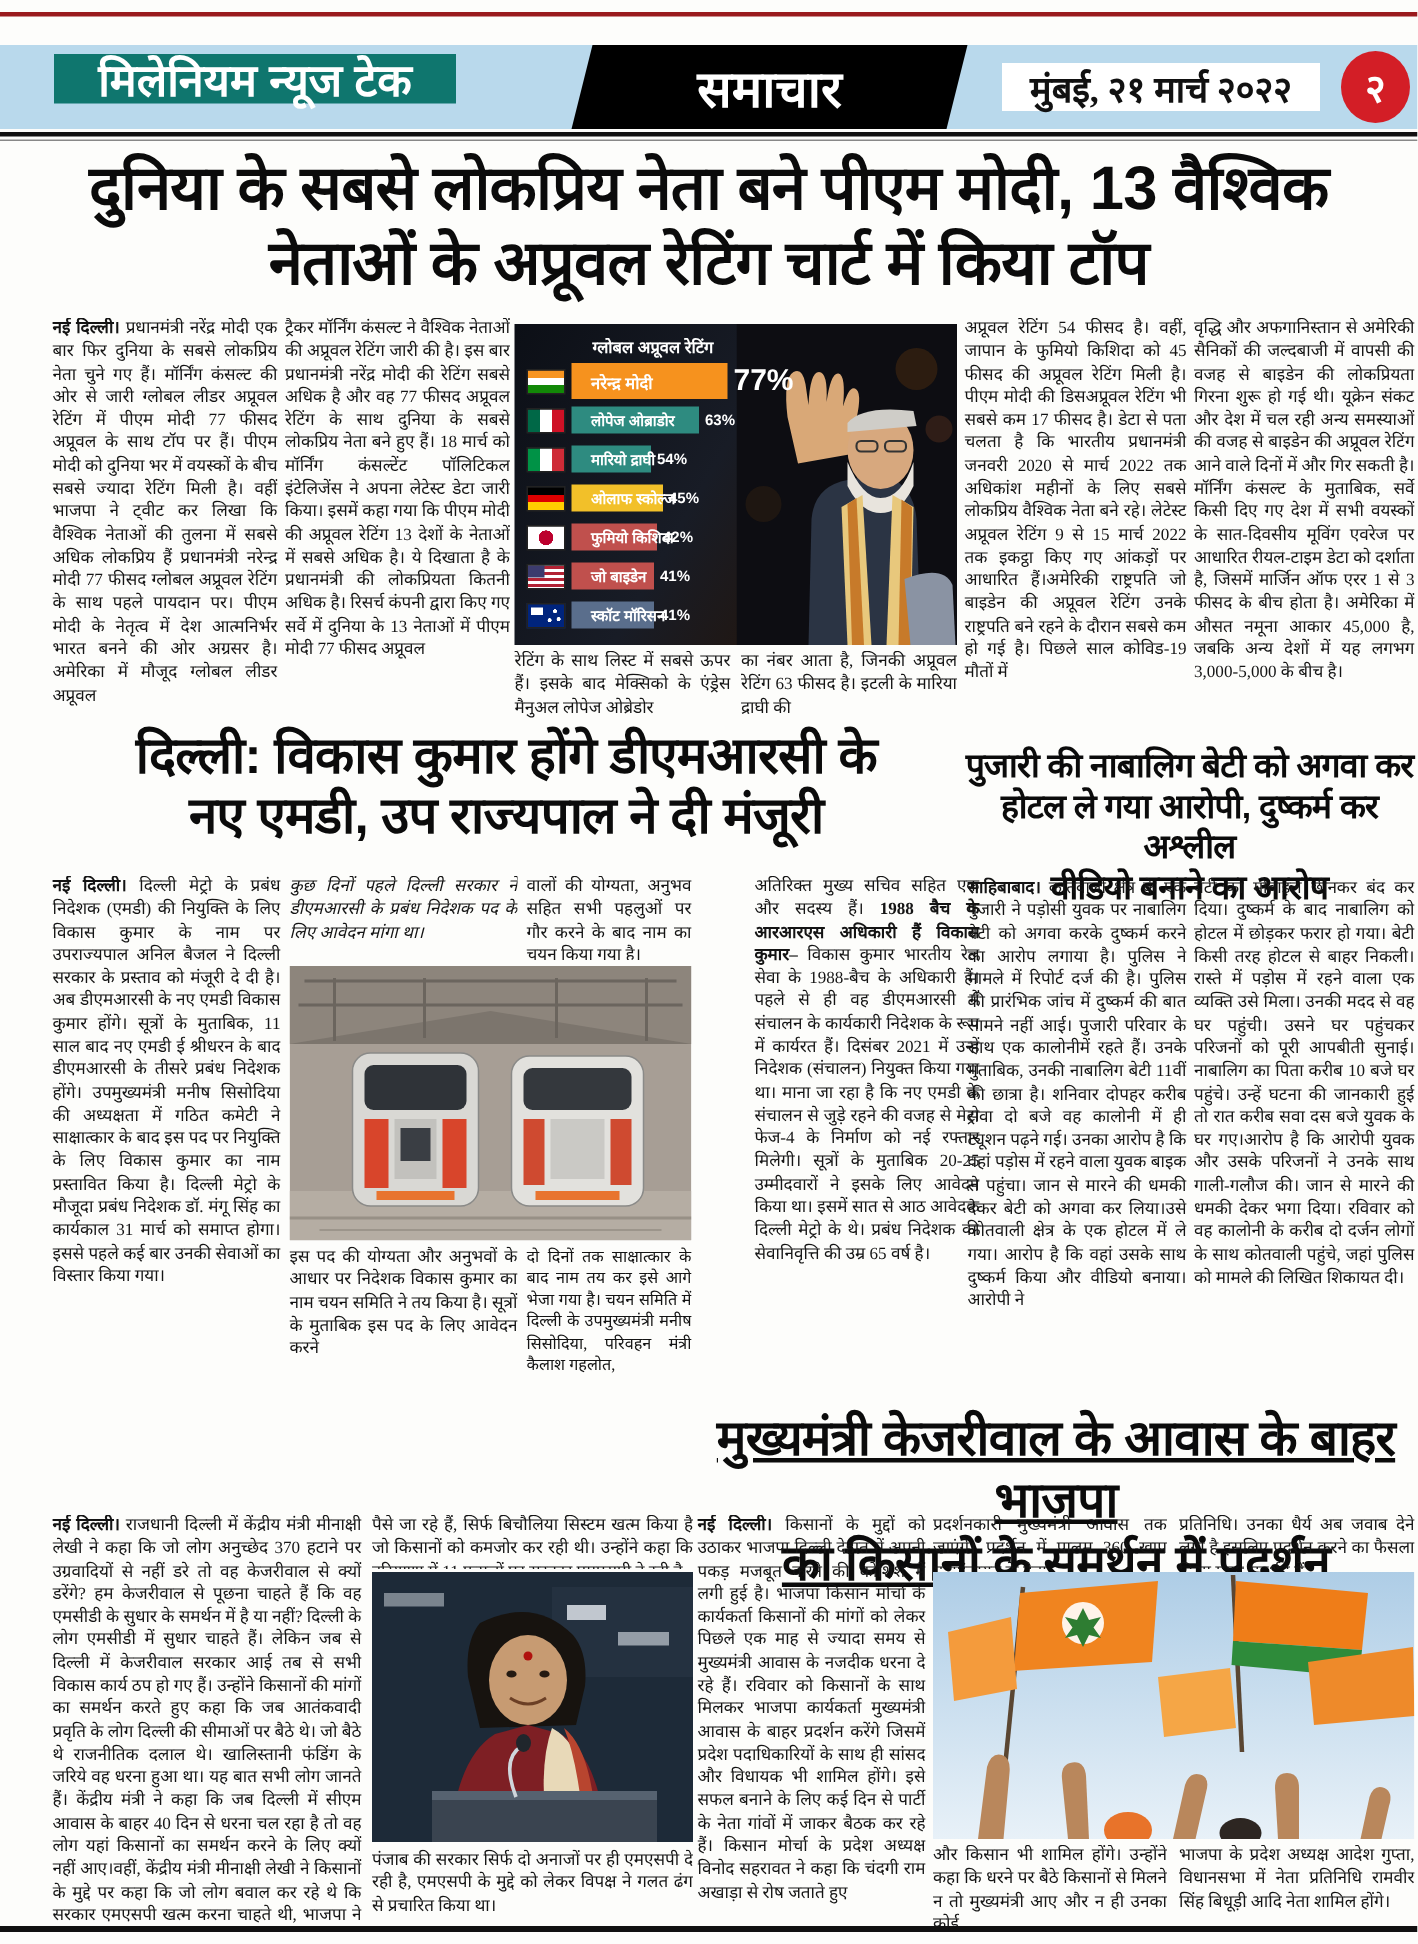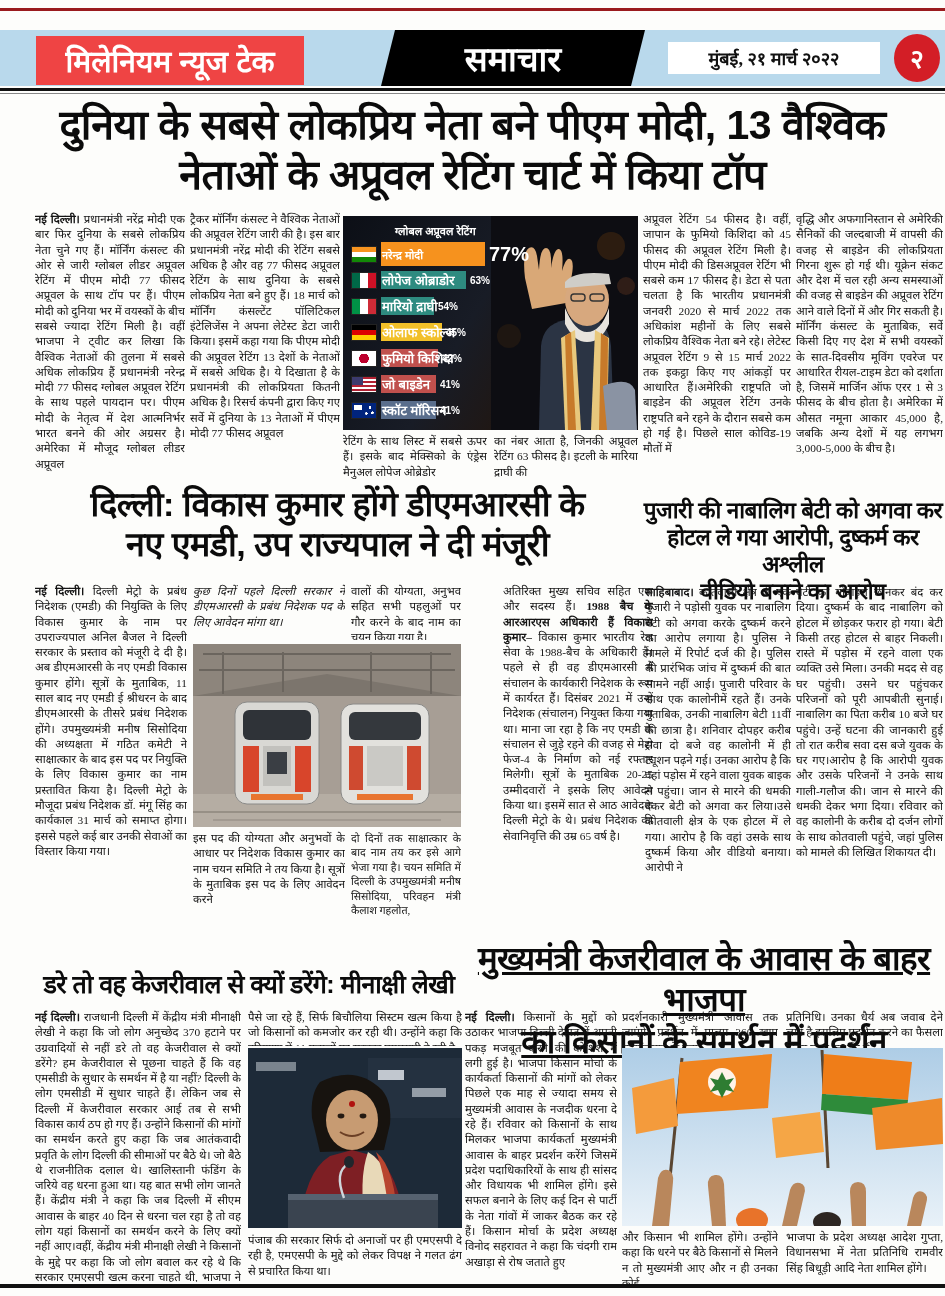--- a/index.html
+++ b/index.html
@@ -2,30 +2,30 @@
 <html lang="hi"><head>
 <meta charset="utf-8">
 <style>
   html,body{margin:0;padding:0;}
   body{width:945px;height:1296px;position:relative;background:#fdfdfb;
        font-family:"Liberation Serif","DejaVu Serif",serif;overflow:hidden;}
   .abs{position:absolute;}
   
   .topline{position:absolute;left:0;top:8px;width:945px;height:3px;background:#9a1b1e;}
   .headerbar{position:absolute;left:0;top:30px;width:945px;height:56px;background:#b9d9ec;}
-  .masthead{position:absolute;left:36px;top:36px;width:268px;height:49px;background:#ef4444;
+  .masthead{position:absolute;left:36px;top:36px;width:268px;height:33px;background:#0f766e;
             color:#fff;font-family:"Liberation Sans","DejaVu Sans",sans-serif;font-weight:bold;
             font-size:30px;display:flex;align-items:center;justify-content:center;}
   .sectionband{position:absolute;left:388px;top:30px;width:250px;height:56px;background:#000;
                transform:skewX(-14deg);}
   .sectionlabel{position:absolute;left:388px;top:34px;width:250px;height:48px;color:#fff;
                 font-family:"Liberation Sans","DejaVu Sans",sans-serif;font-weight:bold;font-size:34px;
                 display:flex;align-items:center;justify-content:center;}
   .datebox{position:absolute;left:668px;top:42px;width:212px;height:32px;background:#fff;
-           display:flex;align-items:center;justify-content:center;font-weight:bold;font-size:18px;color:#111;}
+           display:flex;align-items:center;justify-content:center;font-weight:bold;font-size:24px;color:#111;}
   .pagecircle{position:absolute;left:894px;top:34px;width:46px;height:48px;background:#d31e26;border-radius:50%;
               color:#fff;font-weight:bold;font-size:26px;display:flex;align-items:center;justify-content:center;}
   .rule-a{position:absolute;left:0;top:88px;width:945px;height:3px;background:#111;}
   .rule-b{position:absolute;left:0;top:93px;width:945px;height:1px;background:#888;}
   
   .hl{position:absolute;color:#0b0b0b;font-family:"Liberation Sans","DejaVu Sans",sans-serif;
       font-weight:bold;text-align:center;letter-spacing:-.5px;}
   .hl1{left:40px;top:100px;width:865px;font-size:41px;line-height:1.22;}
   .hl2{left:35px;top:484px;width:605px;font-size:34px;line-height:1.18;}
   .hl3{left:643px;top:497px;width:300px;font-size:22.5px;line-height:1.20;}
@@ -36,24 +36,24 @@
   .lead{font-weight:bold;}
   .subhead{font-weight:bold;}
   
   .chartbox{position:absolute;left:343px;top:216px;width:295px;height:214px;overflow:hidden;
             background:linear-gradient(120deg,#0c0f16 0%,#181c26 45%,#23150c 75%,#0a0a0e 100%);}
   .charttitle{position:absolute;left:52px;top:7px;color:#fff;font-family:"Liberation Sans","DejaVu Sans",sans-serif;
               font-weight:bold;font-size:11px;}
   .chartrows{position:absolute;left:8px;top:26px;width:190px;}
   .chart-row{display:flex;align-items:center;height:24px;margin-bottom:2px;}
   .flag{width:24px;height:15px;margin-right:4px;flex:0 0 24px;border:1px solid #222;}
-  .bar-fill{height:18px;display:flex;align-items:center;padding-left:1px;box-sizing:border-box;}
+  .bar-fill{height:18px;display:flex;align-items:center;padding-left:13px;box-sizing:border-box;}
   .chart-row.first .bar-fill{height:24px;}
   .bar-label{color:#fff;font-family:"Liberation Sans","DejaVu Sans",sans-serif;font-weight:bold;
-             font-size:13px;white-space:nowrap;}
+             font-size:10px;white-space:nowrap;}
   .chart-row.first .bar-label{font-size:11px;}
   .bar-value{color:#fff;font-family:"Liberation Sans","DejaVu Sans",sans-serif;font-weight:bold;
              font-size:10px;margin-left:4px;}
   .chart-row.first .bar-value{font-size:20px;}
   .flag-india{background:linear-gradient(180deg,#f79420 0 33%,#fff 33% 66%,#128807 66% 100%);}
   .flag-mexico{background:linear-gradient(90deg,#006847 0 33%,#fff 33% 66%,#ce1126 66% 100%);}
   .flag-italy{background:linear-gradient(90deg,#009246 0 33%,#fff 33% 66%,#ce2b37 66% 100%);}
   .flag-germany{background:linear-gradient(180deg,#000 0 33%,#d00 33% 66%,#ffce00 66% 100%);}
   .flag-japan{background:radial-gradient(circle at 50% 50%,#bc002d 0 34%,#fff 35%);}
   .flag-usa{background:linear-gradient(#3c3b6e,#3c3b6e) left top/11px 8px no-repeat,
@@ -227,21 +227,20 @@
 <div class="hl hl3">
   <span>पुजारी की नाबालिग बेटी को अगवा कर</span><br>
   <span>होटल ले गया आरोपी, दुष्कर्म कर अश्लील</span><br>
   <span>वीडियो बनाने का आरोप</span>
 </div>
 <div class="col" style="left:645px;top:585px;width:146px;height:348px;"><span class="lead">साहिबाबाद।</span><span> कोतवाली क्षेत्र के एक पुजारी ने पड़ोसी युवक पर नाबालिग बेटी को अगवा करके दुष्कर्म करने का आरोप लगाया है। पुलिस ने मामले में रिपोर्ट दर्ज की है। पुलिस की प्रारंभिक जांच में दुष्कर्म की बात सामने नहीं आई।   पुजारी परिवार के साथ एक कालोनीमें रहते हैं। उनके मुताबिक, उनकी नाबालिग बेटी 11वीं की छात्रा है। शनिवार दोपहर करीब सवा दो बजे वह कालोनी में ही ट्यूशन पढ़ने गई। उनका आरोप है कि वहां पड़ोस में रहने वाला युवक बाइक से पहुंचा।   जान से मारने की धमकी देकर बेटी को अगवा कर लिया।उसे कोतवाली क्षेत्र के एक होटल में ले गया। आरोप है कि वहां उसके साथ दुष्कर्म किया और वीडियो बनाया। आरोपी ने</span></div>
 <div class="col" style="left:796px;top:585px;width:147px;height:348px;">बेटी का मोबाइल छीनकर बंद कर दिया। दुष्कर्म के बाद नाबालिग को होटल में छोड़कर फरार हो गया। बेटी किसी तरह होटल से बाहर निकली।   रास्ते में पड़ोस में रहने वाला एक व्यक्ति उसे मिला। उनकी मदद से वह घर पहुंची। उसने घर पहुंचकर परिजनों को पूरी आपबीती सुनाई। नाबालिग का पिता करीब 10 बजे घर पहुंचे। उन्हें घटना की जानकारी हुई तो रात करीब सवा दस बजे युवक के घर गए।आरोप है कि आरोपी युवक और उसके परिजनों ने उनके साथ गाली-गलौज की। जान से मारने की धमकी देकर भगा दिया। रविवार को वह कालोनी के करीब दो दर्जन लोगों के साथ कोतवाली पहुंचे, जहां पुलिस को मामले की लिखित शिकायत दी।</div>
 
 <div class="hl hl4">
   <br>
-  <span>डरे तो वह केजरीवाल से क्यों डरेंगे: मीनाक्षी लेखी</span>
 </div>
 <div class="col" style="left:35px;top:1010px;width:206px;height:272px;"><span class="lead">नई दिल्ली।</span><span> राजधानी दिल्ली में केंद्रीय मंत्री मीनाक्षी लेखी ने कहा कि जो लोग अनुच्छेद 370 हटाने पर उग्रवादियों से नहीं डरे  तो वह केजरीवाल से क्यों डरेंगे?  हम केजरीवाल से पूछना चाहते हैं कि वह एमसीडी के सुधार के समर्थन में है या नहीं? दिल्ली के लोग एमसीडी में सुधार चाहते हैं। लेकिन जब से दिल्ली में केजरीवाल सरकार आई तब से सभी विकास कार्य ठप हो गए हैं।   उन्होंने किसानों की मांगों का समर्थन करते हुए कहा कि जब आतंकवादी प्रवृति के लोग दिल्ली की सीमाओं पर बैठे थे। जो बैठे थे राजनीतिक दलाल थे। खालिस्तानी फंडिंग के जरिये वह धरना हुआ था। यह बात सभी लोग जानते हैं। केंद्रीय मंत्री ने कहा कि जब दिल्ली में सीएम आवास के बाहर 40 दिन से धरना चल रहा है तो वह लोग यहां किसानों का समर्थन करने के लिए क्यों नहीं आए।वहीं, केंद्रीय मंत्री मीनाक्षी लेखी ने किसानों के मुद्दे पर कहा कि जो लोग बवाल कर रहे थे कि सरकार एमएसपी खत्म करना चाहते थी, भाजपा ने इसे कानूनी रूप देने का भरोसा दिया है। अनाज की एमएसपी भी बढ़ाई है। किसानों के खाते में अब सीधे</span></div>
 <div class="col" style="left:248px;top:1010px;width:214px;height:36px;">पैसे जा रहे हैं, सिर्फ बिचौलिया सिस्टम खत्म किया है जो किसानों को कमजोर कर रही थी। उन्होंने कहा कि हरियाणा में 11 फसलों पर सरकार एमएसपी दे रही है,</div>
 
 <div class="photo" style="left:248px;top:1048px;width:214px;height:180px;">
   <svg width="214" height="180" viewBox="0 0 214 180">
     <rect width="214" height="180" fill="#1d2a38"></rect>
     <rect x="120" y="10" width="94" height="60" fill="#243140"></rect>
     <rect x="130" y="22" width="26" height="10" fill="#e9eef2" opacity=".8"></rect>
     <rect x="164" y="40" width="34" height="9" fill="#dfe6ec" opacity=".6"></rect>

